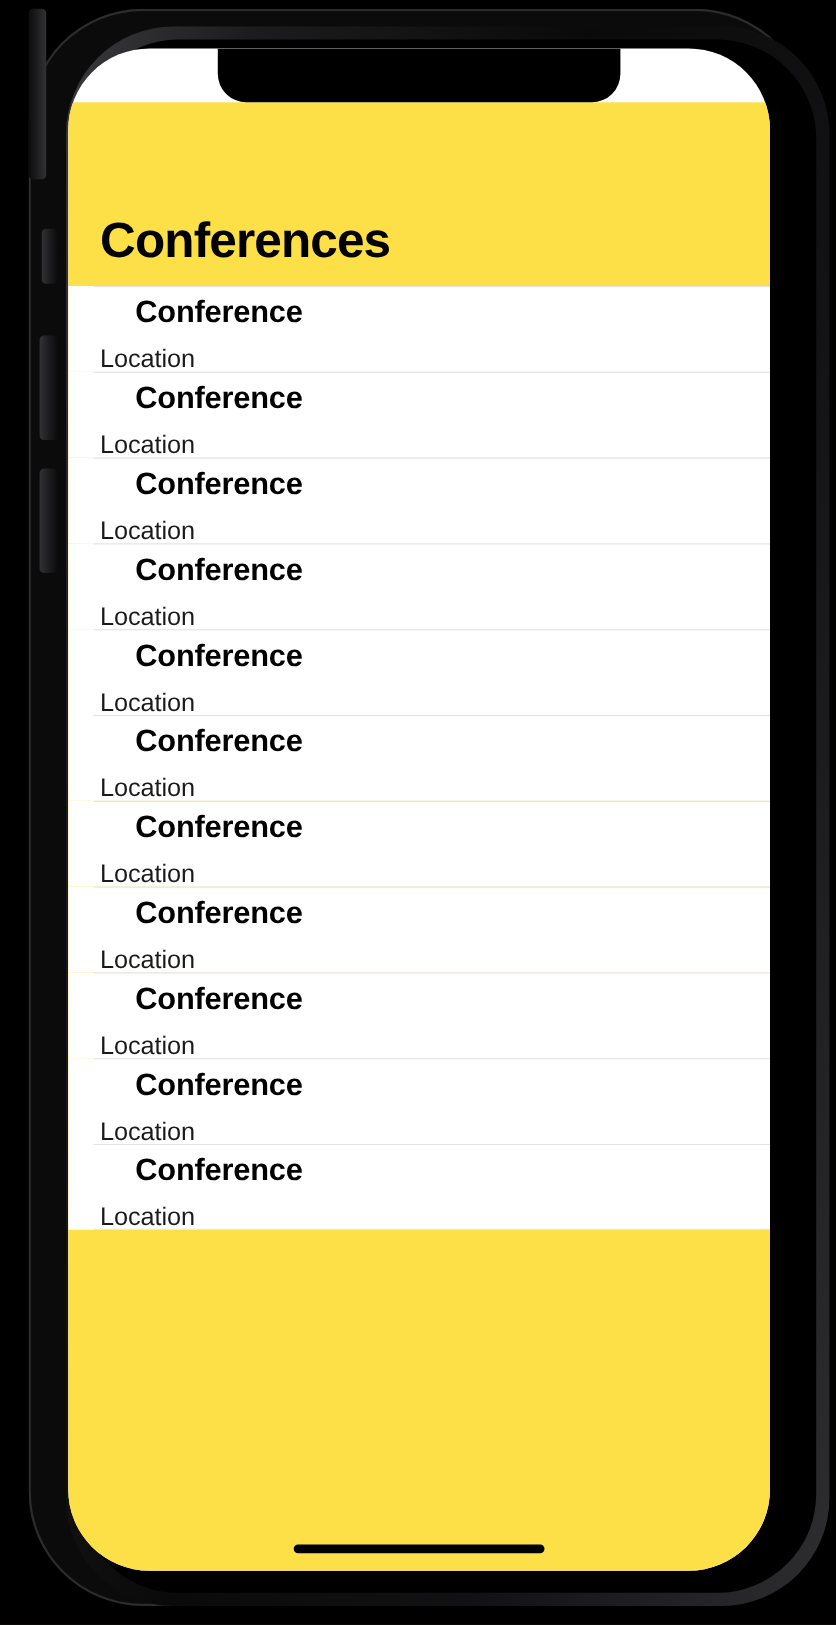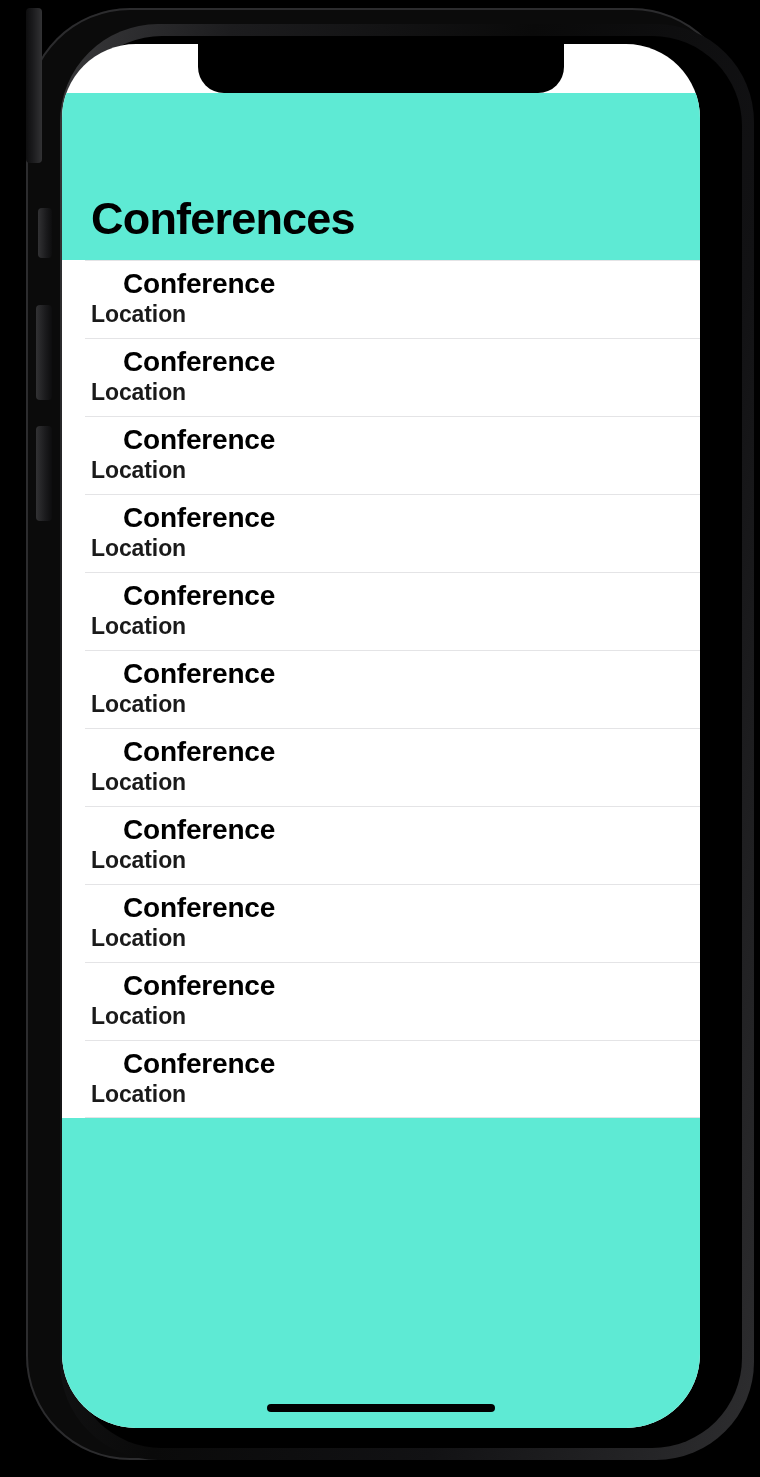--- a/index.html
+++ b/index.html
@@ -148,21 +148,21 @@
     border-radius: 0 2px 2px 0;
     margin-left: 1px;
   }
 
   
   .content {
     position: absolute;
     top: 49px; left: 0;
     width: 638px;
     height: 1335px;
-    background: #5eead4;
+    background: #fde047;
   }
 
   .large-title {
     font-size: 45px;
     font-weight: 700;
     color: #000000;
     letter-spacing: -0.8px;
     padding: 100px 0 0 29px;
     line-height: 52px;
   }
@@ -193,24 +193,25 @@
   .row-title {
     font-size: 28px;
     font-weight: 700;
     color: #000000;
     line-height: 31px;
     letter-spacing: -0.2px;
     margin-left: 32px;
   }
   .row-sub {
     font-size: 23px;
-    font-weight: 700;
+    font-weight: 400;
     color: #1a1a1a;
     line-height: 30px;
     letter-spacing: -0.1px;
+    margin-top: 12px;
   }
 
   
   .home-indicator {
     position: absolute;
     left: 50%;
     transform: translateX(-50%);
     bottom: 16px;
     width: 228px;
     height: 8px;

